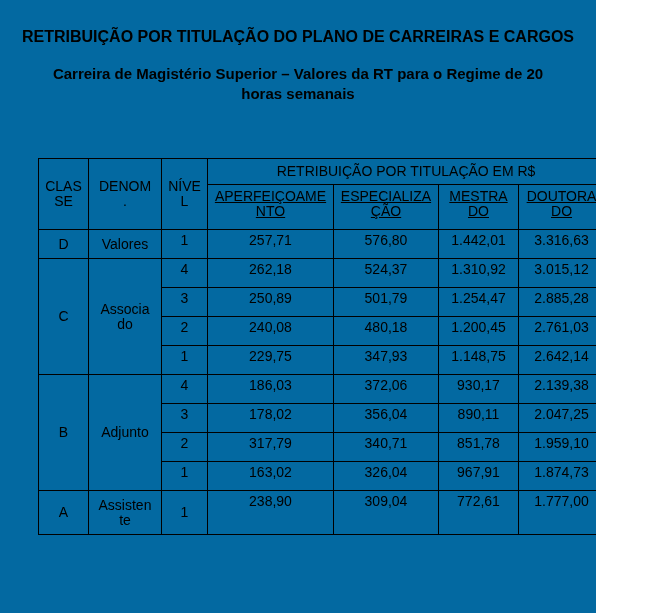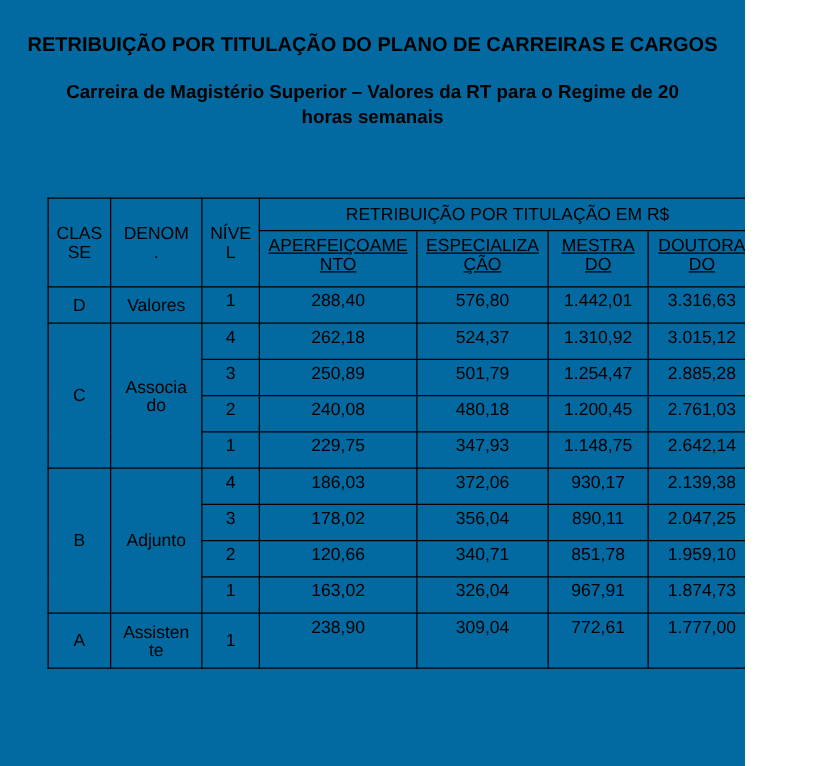--- a/index.html
+++ b/index.html
@@ -106,21 +106,21 @@
       <th class="va-th">MESTRA
 DO</th>
       <th class="va-th">DOUTORA
 DO</th>
     </tr>
 
     <tr class="rh-d">
       <td class="va-m">D</td>
       <td class="va-m">Valores</td>
       <td class="va-t">1</td>
-      <td class="va-t">288,40</td>
+      <td class="va-t">257,71</td>
       <td class="va-t">576,80</td>
       <td class="va-t">1.442,01</td>
       <td class="va-t">3.316,63</td>
     </tr>
 
     <tr class="rh-d">
       <td rowspan="4" class="va-m">C</td>
       <td rowspan="4" class="va-m">Associa
 do</td>
       <td class="va-t">4</td>
@@ -162,21 +162,21 @@
     </tr>
     <tr class="rh-d">
       <td class="va-t">3</td>
       <td class="va-t">178,02</td>
       <td class="va-t">356,04</td>
       <td class="va-t">890,11</td>
       <td class="va-t">2.047,25</td>
     </tr>
     <tr class="rh-d">
       <td class="va-t">2</td>
-      <td class="va-t">120,66</td>
+      <td class="va-t">317,79</td>
       <td class="va-t">340,71</td>
       <td class="va-t">851,78</td>
       <td class="va-t">1.959,10</td>
     </tr>
     <tr class="rh-d">
       <td class="va-t">1</td>
       <td class="va-t">163,02</td>
       <td class="va-t">326,04</td>
       <td class="va-t">967,91</td>
       <td class="va-t">1.874,73</td>

